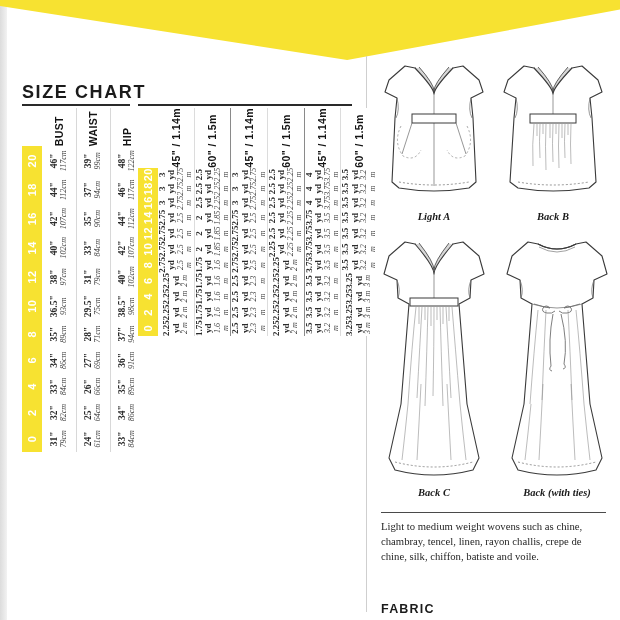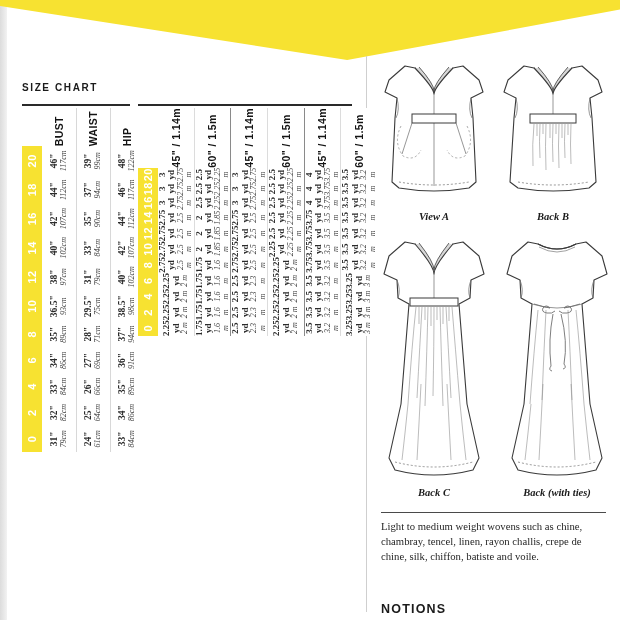--- a/index.html
+++ b/index.html
@@ -29,21 +29,21 @@
   
   .v-divider {
     position:absolute; left:366px; top:56px; width:1px; height:556px;
     background:#cfcfcf;
   }
 
   
   .left-panel { position:absolute; left:0; top:56px; width:366px; height:564px; }
 
   .section-head {
-    position:absolute; font-size:10px; font-weight:bold;
+    position:absolute; font-size:18px; font-weight:bold;
     letter-spacing:1.6px; color:#1b1b1b;
     font-family:"Liberation Sans", sans-serif;
   }
   #sizechart-title { left:22px; top:26px; }
   #yardage-title   { left:138px; top:26px; }
 
   .rule-top {
     position:absolute; height:2px; background:#2a2a2a;
   }
   #rule-size { left:22px; top:48px; width:108px; }
@@ -608,21 +608,21 @@
           <g fill="none" stroke="#8a8a8a" stroke-width="0.7" stroke-dasharray="2.2 2.2">
             <path d="M26 68 Q18 84 28 98 Q40 104 46 92"></path>
             <path d="M92 68 Q100 84 90 98 Q78 104 72 92"></path>
           </g>
           <rect x="37" y="56" width="44" height="9" fill="#ffffff" stroke="#3a3a3a" stroke-width="1"></rect>
           <g fill="none" stroke="#6a6a6a" stroke-width="0.7">
             <path d="M37 65 L27 96"></path>
               <path d="M81 65 L91 96"></path>
           </g>
         </svg>
-        <div class="fig-label">View A</div>
+        <div class="fig-label">Light A</div>
       </div>
 
       <div class="fig" id="figB">
         <svg viewBox="0 0 118 152" width="118" height="152" aria-hidden="true">
           <g fill="#ffffff" stroke="#3a3a3a" stroke-width="1.1" stroke-linejoin="round">
             <path d="M40 10 L30 8 L14 22 L10 34 L22 40 L20 60 L16 124 L24 130 Q59 136 95 130 L102 124 L98 60 L96 40 L108 34 L104 22 L88 8 L78 10 Q59 22 40 10 Z"></path>
             <path d="M40 10 Q59 30 59 36 Q59 30 78 10" fill="#d8d8d8" stroke="#3a3a3a"></path>
             <path d="M44 9 Q59 26 59 33 Q59 26 74 9" fill="#ffffff" stroke="#3a3a3a" stroke-width="0.8"></path>
           </g>
           <g fill="none" stroke="#6a6a6a" stroke-width="0.7">
@@ -725,17 +725,17 @@
         <div class="fig-label">Back (with ties)</div>
       </div>
     </div>
 
     <div id="fabric-block">
       <div class="txt-rule"></div>
       <div class="txt-body">Light to medium weight wovens such as chine, chambray, tencel, linen, rayon challis, crepe de chine, silk, chiffon, batiste and voile.</div>
     </div>
 
     <div id="notions-block">
-      <div class="txt-head">NOTIONS</div>
+      <div class="txt-head">FABRIC</div>
 
     </div>
   </div>
 </div>
 
 </body></html>

